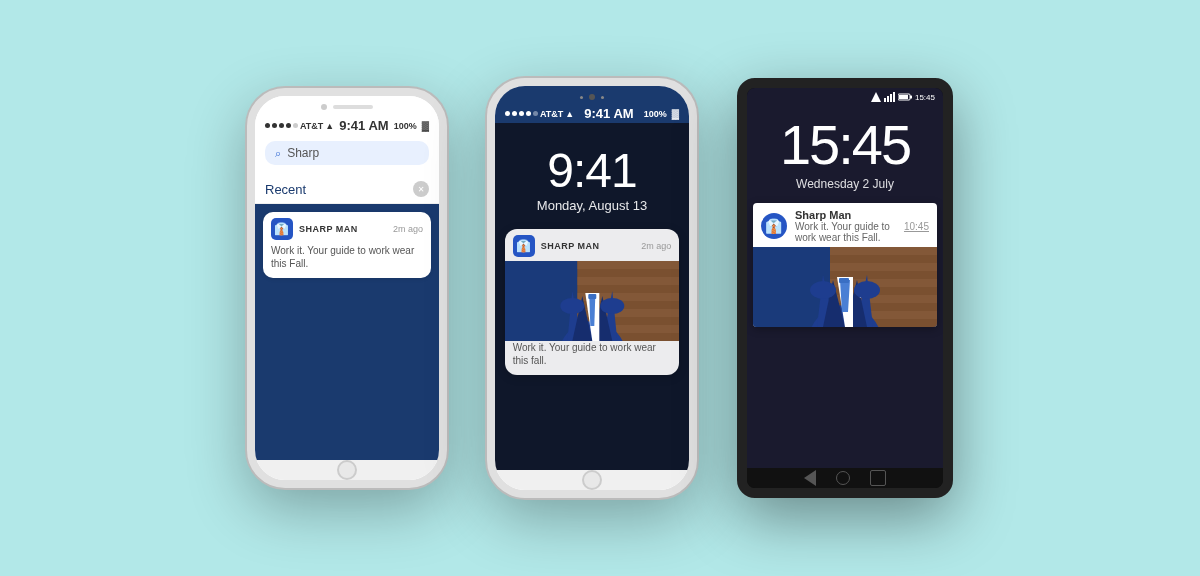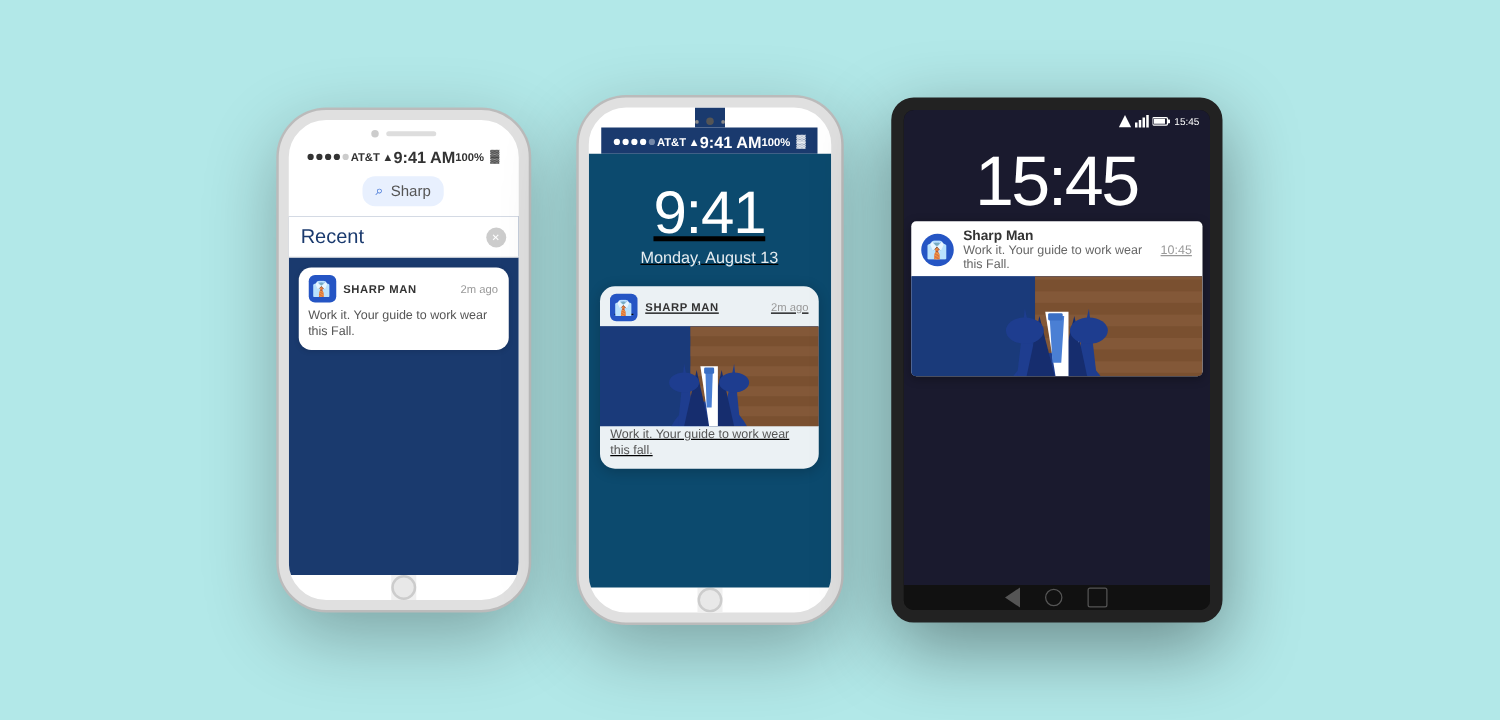--- a/index.html
+++ b/index.html
@@ -14,21 +14,20 @@
       font-family: -apple-system, 'Helvetica Neue', Arial, sans-serif;
       overflow: hidden;
     }
 
     
     .phone-frame {
       position: relative;
       border-radius: 40px;
       background: #f0f0f0;
       box-shadow: 0 20px 60px rgba(0,0,0,0.25), inset 0 0 0 1px #ccc;
-      align-items: center;
     }
 
     
     .iphone1 {
       width: 200px;
       height: 400px;
       border: 8px solid #e0e0e0;
       border-radius: 38px;
       background: white;
       box-shadow: 0 0 0 2px #bbb, 0 20px 60px rgba(0,0,0,0.3);
@@ -45,21 +44,21 @@
       border-radius: 38px;
       background: white;
       box-shadow: 0 0 0 2px #bbb, 0 20px 60px rgba(0,0,0,0.3);
       display: flex;
       flex-direction: column;
       overflow: hidden;
     }
 
     
     .android {
-      width: 265px;
+      width: 216px;
       height: 420px;
       border: 10px solid #222;
       border-radius: 18px;
       background: #111;
       box-shadow: 0 20px 60px rgba(0,0,0,0.4);
       display: flex;
       flex-direction: column;
       overflow: hidden;
       position: relative;
     }
@@ -130,21 +129,21 @@
       color: #555;
     }
     .recent-section {
       background: white;
       padding: 8px 10px 6px;
       display: flex;
       justify-content: space-between;
       align-items: center;
       border-bottom: 1px solid #f0f0f0;
     }
-    .recent-label { font-size: 16px; color: #1a3a6e; font-weight: 400; }
+    .recent-label { font-size: 13px; color: #1a3a6e; font-weight: 400; }
     .recent-close {
       width: 16px; height: 16px;
       border-radius: 50%;
       background: #ccc;
       display: flex; align-items: center; justify-content: center;
       font-size: 8px; color: white;
     }
     .notification-card-ios1 {
       margin: 8px 8px 0;
       background: white;
@@ -167,26 +166,25 @@
       color: white;
       flex-shrink: 0;
     }
     .notif-title { font-size: 9px; font-weight: 700; color: #333; text-transform: uppercase; flex: 1; letter-spacing: 0.5px; }
     .notif-time { font-size: 9px; color: #999; }
     .notif-body { padding: 0 8px 8px; font-size: 10px; color: #555; line-height: 1.3; }
 
     
     .iphone2-screen {
       flex: 1;
-      background: #0c4a6e;
+      background: #0f172a;
       display: flex;
       flex-direction: column;
       align-items: center;
       position: relative;
-      text-decoration: underline;
     }
     .lock-time {
       font-size: 48px;
       font-weight: 200;
       color: white;
       margin-top: 20px;
       letter-spacing: -1px;
     }
     .lock-date {
       font-size: 13px;
@@ -526,20 +524,21 @@
         <svg width="14" height="8">
           <rect x="0" y="1" width="12" height="6" rx="1" fill="none" stroke="white" stroke-width="1"></rect>
           <rect x="12" y="2.5" width="2" height="3" rx="0.5" fill="white"></rect>
           <rect x="1" y="2" width="9" height="4" fill="white"></rect>
         </svg>
         <span class="android-time-display">15:45</span>
       </div>
     </div>
 
     <div class="android-lock-time">15:45</div>
+    <div class="android-lock-date">Wednesday 2 July</div>
 
     <div class="notification-card-android">
       <div class="android-notif-header">
         <div class="android-notif-icon">
           <span>👔</span>
         </div>
         <div class="android-notif-info">
           <div class="android-notif-title">Sharp Man</div>
           <div class="android-notif-subtitle">Work it. Your guide to work wear this Fall.</div>
         </div>

